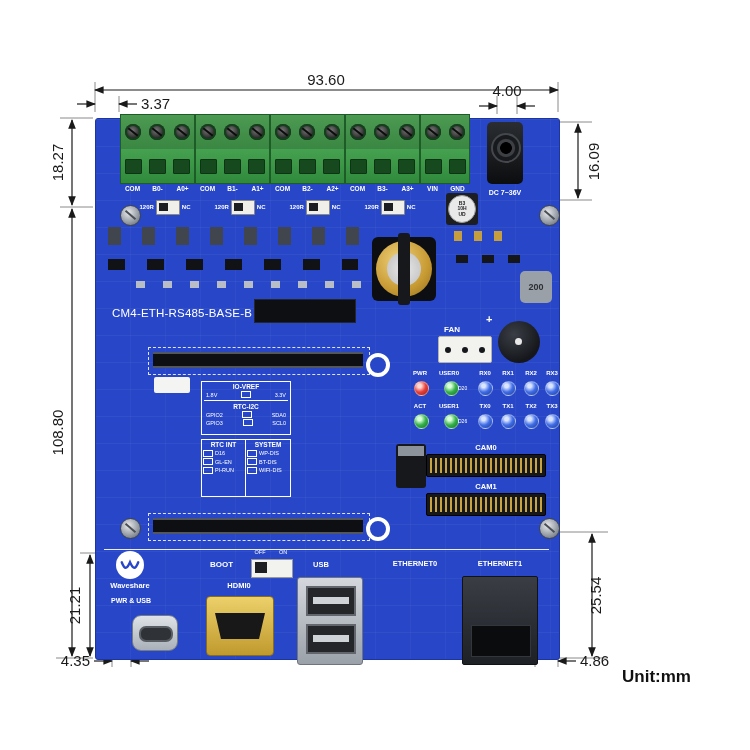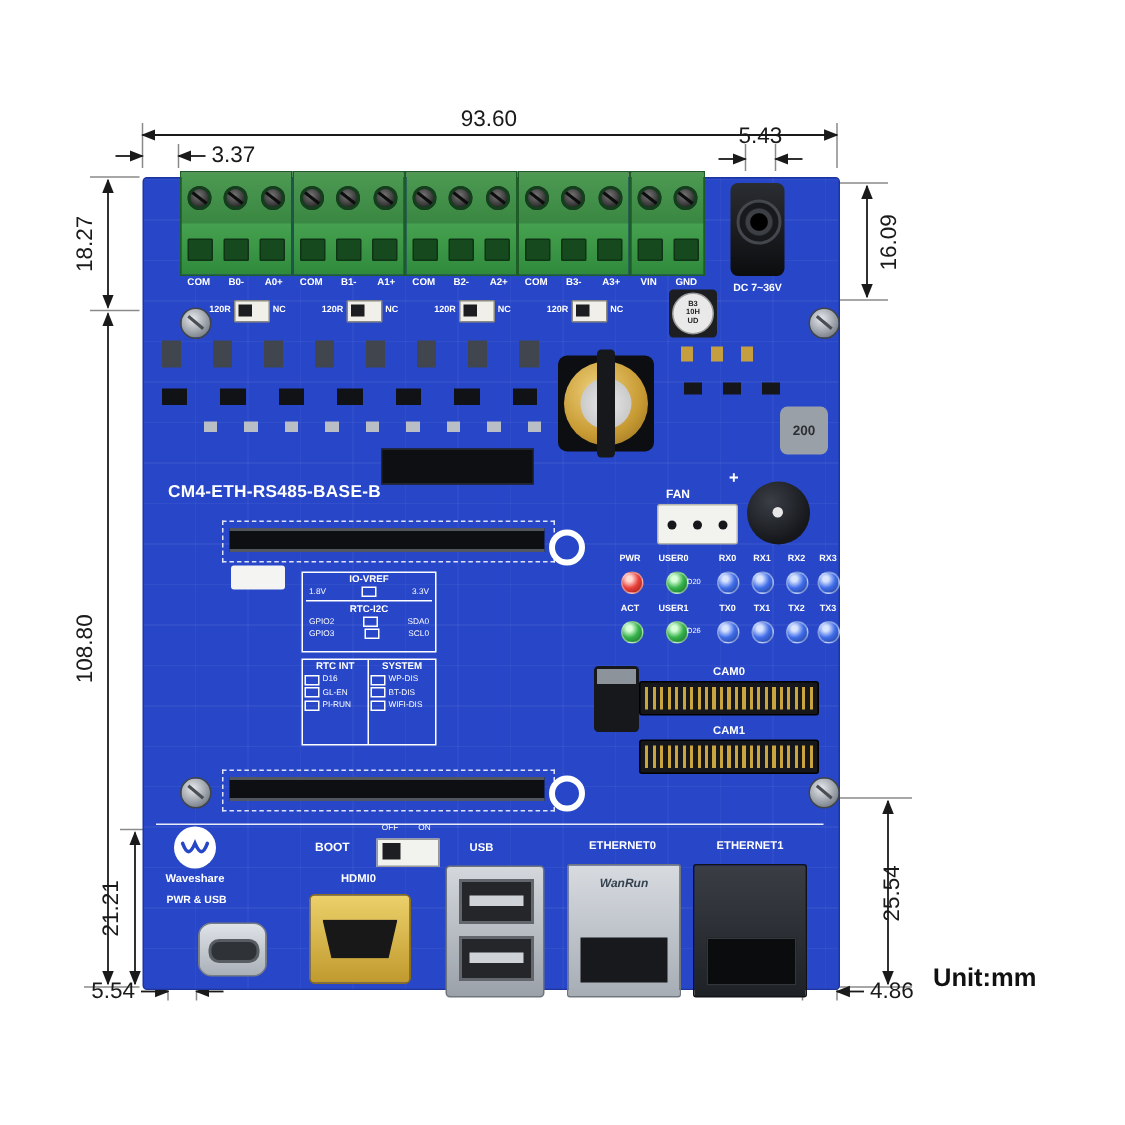--- a/index.html
+++ b/index.html
@@ -1,21 +1,21 @@
 <!DOCTYPE html>
 <html><head>
 <meta charset="utf-8">
 <style>
   html,body{margin:0;padding:0;background:#fff;font-family:"Liberation Sans",sans-serif;}
   .canvas{position:relative;width:750px;height:750px;background:#fff;overflow:hidden;}
   svg.dims{position:absolute;left:0;top:0;}
   .dimlabel{position:absolute;font-size:15px;color:#1a1a1a;white-space:nowrap;}
   .vlabel{position:absolute;width:70px;text-align:center;font-size:15px;color:#1a1a1a;transform:rotate(-90deg);}
   .c{text-align:center;}
-  .unit{position:absolute;font-size:17px;font-weight:bold;color:#111;}
+  .unit{position:absolute;font-size:17px;font-weight:bold;color:#111;margin-top:25px;}
 
   
   .board{position:absolute;left:95px;top:118px;width:463px;height:540px;background:#2746c8;border:1px solid #1c35a0;border-radius:3px;color:#fff;}
   .board::before{content:"";position:absolute;inset:0;background:
      repeating-linear-gradient(0deg,transparent 0 26px,rgba(255,255,255,.05) 26px 27px),
      repeating-linear-gradient(90deg,transparent 0 34px,rgba(255,255,255,.04) 34px 35px);}
   .board > *{position:absolute;}
 
   
   .trow{left:24px;top:-5px;width:350px;height:70px;display:flex;}
@@ -41,21 +41,21 @@
   
   .swgroup{display:flex;align-items:center;justify-content:center;gap:2px;height:20px;}
   .swl{font-size:6px;font-weight:bold;color:#fff;}
   .sswitch{width:22px;height:13px;background:#f0efe9;border:1px solid #8b8b82;position:relative;border-radius:1px;}
   .sswitch::after{content:"";position:absolute;left:2px;top:2px;width:9px;height:8px;background:#1b1d21;}
 
   .topind{left:350px;top:74px;width:32px;height:32px;background:#1c1e22;border-radius:3px;display:flex;align-items:center;justify-content:center;}
   .topind-c{width:26px;height:26px;border-radius:50%;background:#e9e9e9;border:1px solid #9a9a9a;display:flex;flex-direction:column;align-items:center;justify-content:center;line-height:1.05;}
   .topind-c span{font-size:5px;color:#222;font-weight:bold;display:block;}
 
-  .pcbtitle{left:16px;top:203px;font-size:11.5px;font-weight:bold;letter-spacing:.2px;white-space:nowrap;}
+  .pcbtitle{left:16px;top:188px;font-size:11.5px;font-weight:normal;letter-spacing:.2px;white-space:nowrap;}
 
   
   .ledlabel{position:absolute;font-size:6px;font-weight:bold;color:#fff;text-align:center;}
   .ledref{position:absolute;font-size:5px;color:#fff;}
   .led{position:absolute;width:13px;height:13px;border-radius:50%;border:1px solid rgba(255,255,255,.4);}
   .led-red{background:radial-gradient(circle at 35% 30%,#ffd9d4 0 15%,#e8403a 50%,#8f1a16);}
   .led-green{background:radial-gradient(circle at 35% 30%,#d9ffd9 0 15%,#35b24a 50%,#15682a);}
   .led-blue{background:radial-gradient(circle at 35% 30%,#d9e4ff 0 15%,#3f6ce8 50%,#1b3a8f);}
 
   
@@ -140,27 +140,27 @@
       <line x1="592" y1="534" x2="592" y2="656" marker-start="url(#arw)" marker-end="url(#arw)"></line>
       <line x1="94" y1="661" x2="112" y2="661" marker-end="url(#arw)"></line>
       <line x1="149" y1="661" x2="131" y2="661" marker-end="url(#arw)"></line>
       <line x1="517" y1="661" x2="535" y2="661" marker-end="url(#arw)"></line>
       <line x1="576" y1="661" x2="558" y2="661" marker-end="url(#arw)"></line>
     </g>
   </svg>
 
   <div class="dimlabel c" style="left:296px;top:71px;width:60px;">93.60</div>
   <div class="dimlabel" style="left:141px;top:95px;">3.37</div>
-  <div class="dimlabel c" style="left:480px;top:82px;width:54px;">5.43</div>
+  <div class="dimlabel c" style="left:480px;top:82px;width:54px;">4.00</div>
   <div class="vlabel" style="left:22px;top:154px;">18.27</div>
   <div class="vlabel" style="left:22px;top:424px;">108.80</div>
   <div class="vlabel" style="left:39px;top:597px;">21.21</div>
   <div class="vlabel" style="left:558px;top:153px;">16.09</div>
   <div class="vlabel" style="left:560px;top:587px;">25.54</div>
-  <div class="dimlabel" style="left:52px;top:652px;width:38px;text-align:right;">5.54</div>
+  <div class="dimlabel" style="left:52px;top:652px;width:38px;text-align:right;">4.35</div>
   <div class="dimlabel" style="left:580px;top:652px;">4.86</div>
   <div class="unit" style="left:622px;top:642px;">Unit:mm</div>
 
   <div class="board">
 
     <div class="trow">
       <div class="tblock" style="flex:0 0 75px;">
         <div class="tb-screws">
             <div class="tscrew"></div>
             <div class="tscrew"></div>
@@ -436,24 +436,20 @@
     <div class="usba" style="left:201px;top:458px;width:64px;height:86px;">
       <div class="usba-slot" style="top:8px;">
           <div class="usba-tongue"></div>
         </div>
       <div class="usba-slot" style="top:46px;">
           <div class="usba-tongue"></div>
         </div>
     </div>
 
     <div class="portlabel" style="left:280px;top:440px;width:78px;">ETHERNET0</div>
-    <div class="eth-silver" style="left:282px;top:457px;width:74px;height:87px;">
-      <div class="ethbrand">WanRun</div>
-      <div class="eth-slot"></div>
-    </div>
 
     <div class="portlabel" style="left:365px;top:440px;width:78px;">ETHERNET1</div>
     <div class="eth-black" style="left:366px;top:457px;width:74px;height:87px;">
       <div class="eth-slot" style="background:#0b0c0e;border:1px solid #33363c;"></div>
     </div>
 
   </div>
 </div>
 
 </body></html>

